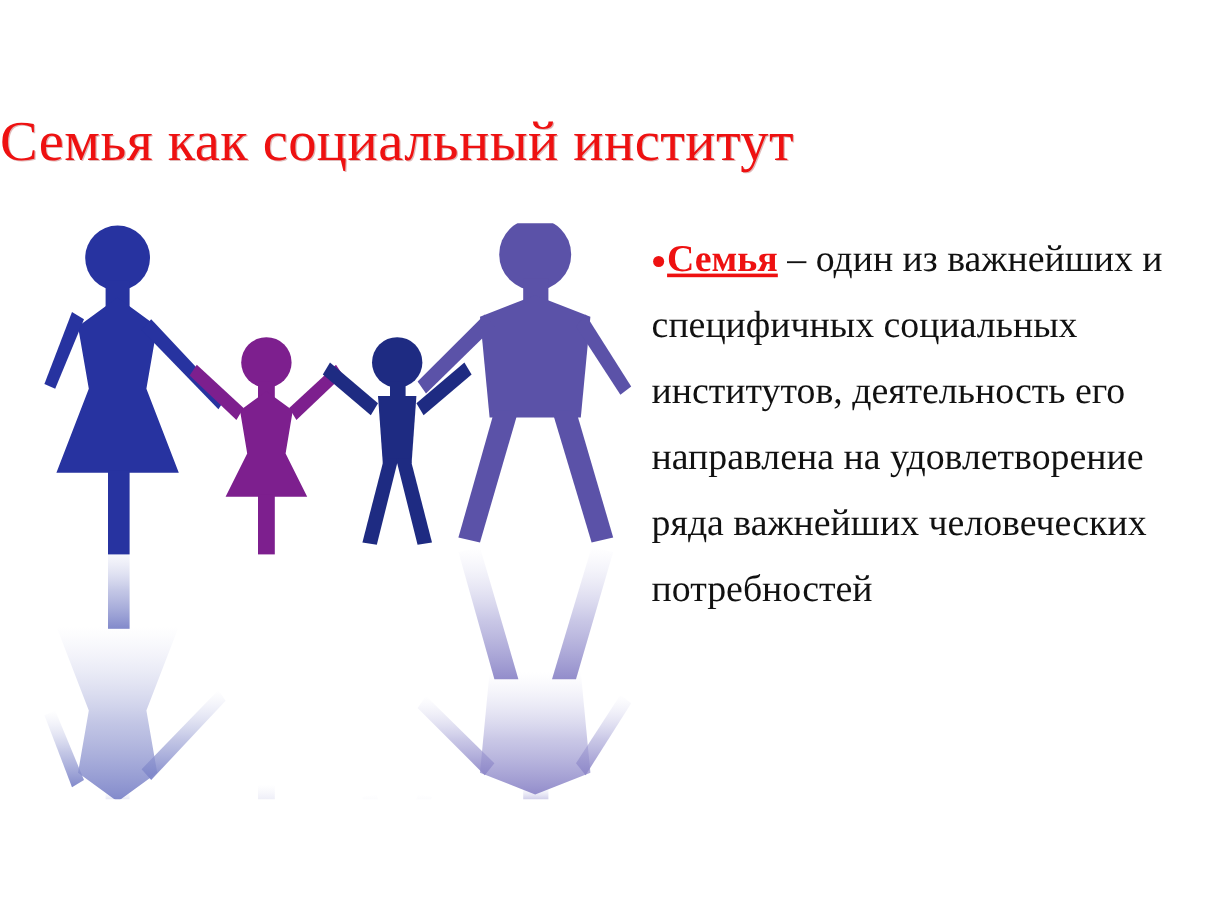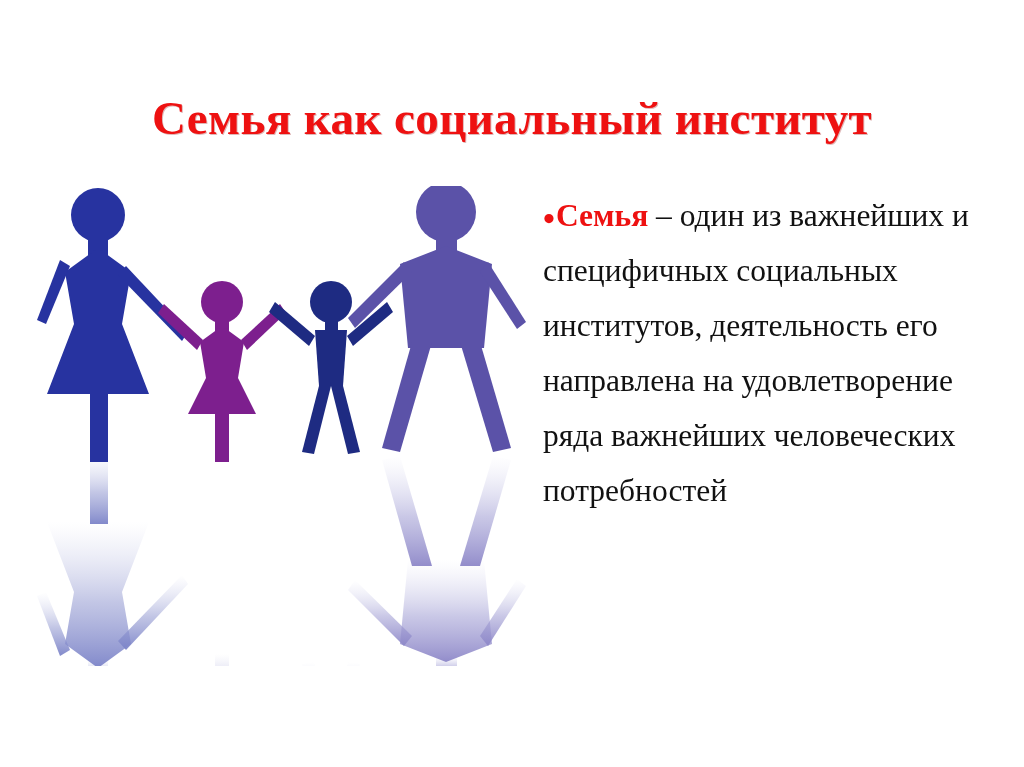--- a/index.html
+++ b/index.html
@@ -22,25 +22,24 @@
     inset: 0;
     background: #ffffff;
   }
 
   
   #slide-title {
     position: absolute;
     left: 0;
     top: 63px;
     width: 1024px;
-    text-align: center;
     color: #ee1111;
     font-family: "Liberation Serif", "DejaVu Serif", serif;
     font-size: 47px;
-    font-weight: bold;
+    font-weight: normal;
     letter-spacing: 0.4px;
     line-height: 1.05;
     white-space: nowrap;
     text-shadow: 1px 1px 0 rgba(150,20,20,0.30);
   }
 
   
   #body-text {
     position: absolute;
     left: 543px;
@@ -56,20 +55,21 @@
     color: #ee1111;
     font-weight: bold;
     font-size: 34px;
     line-height: 0;
     vertical-align: middle;
     margin-right: 1px;
   }
   #body-text .kw {
     color: #ee1111;
     font-weight: bold;
+    text-decoration: underline;
   }
   #body-text .rest {
     color: #111111;
   }
 
   
   #family-illustration {
     position: absolute;
     left: 14px;
     top: 186px;

